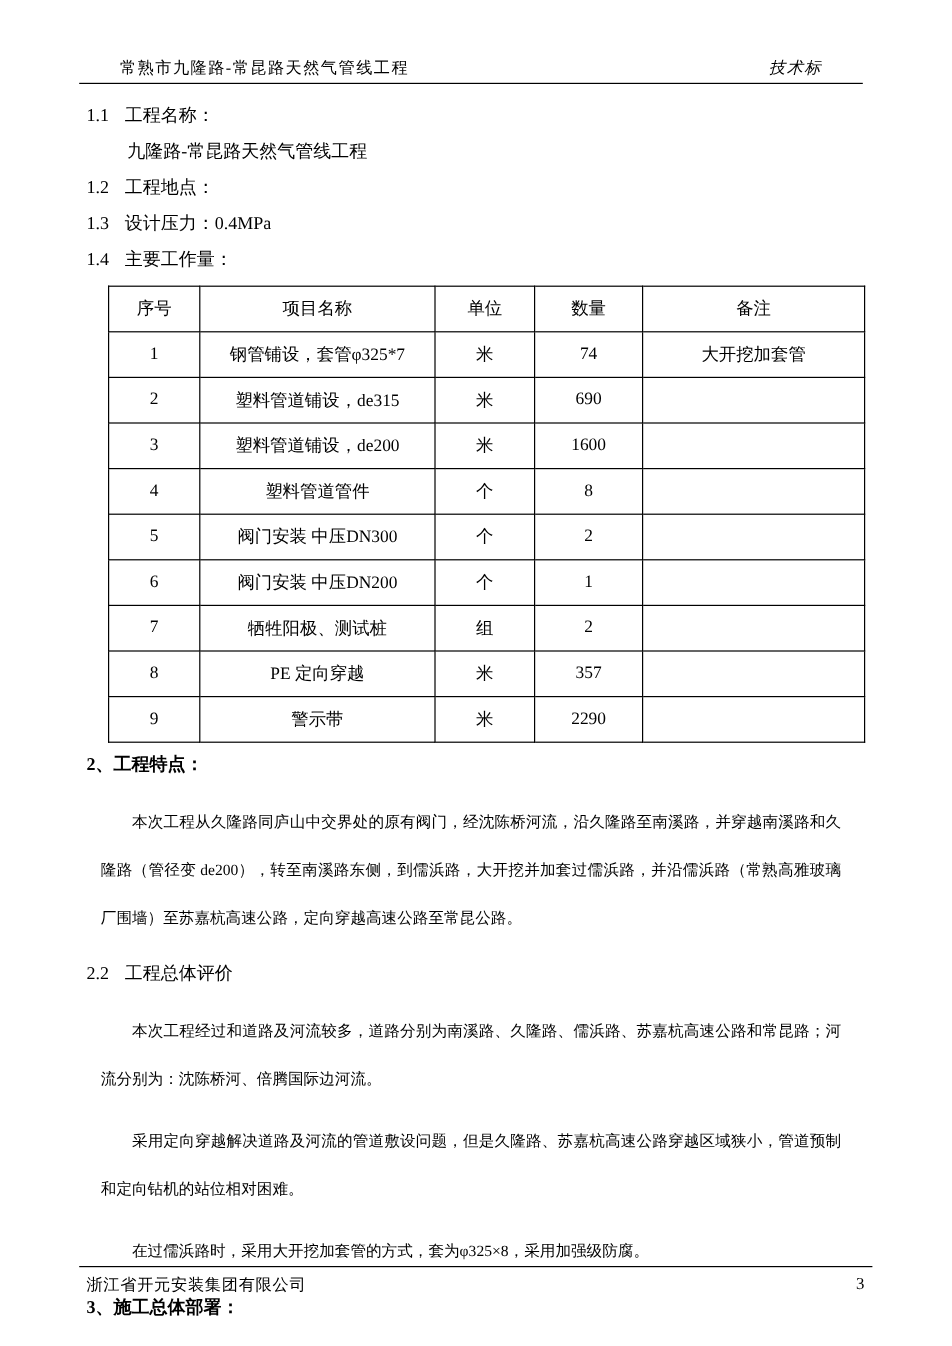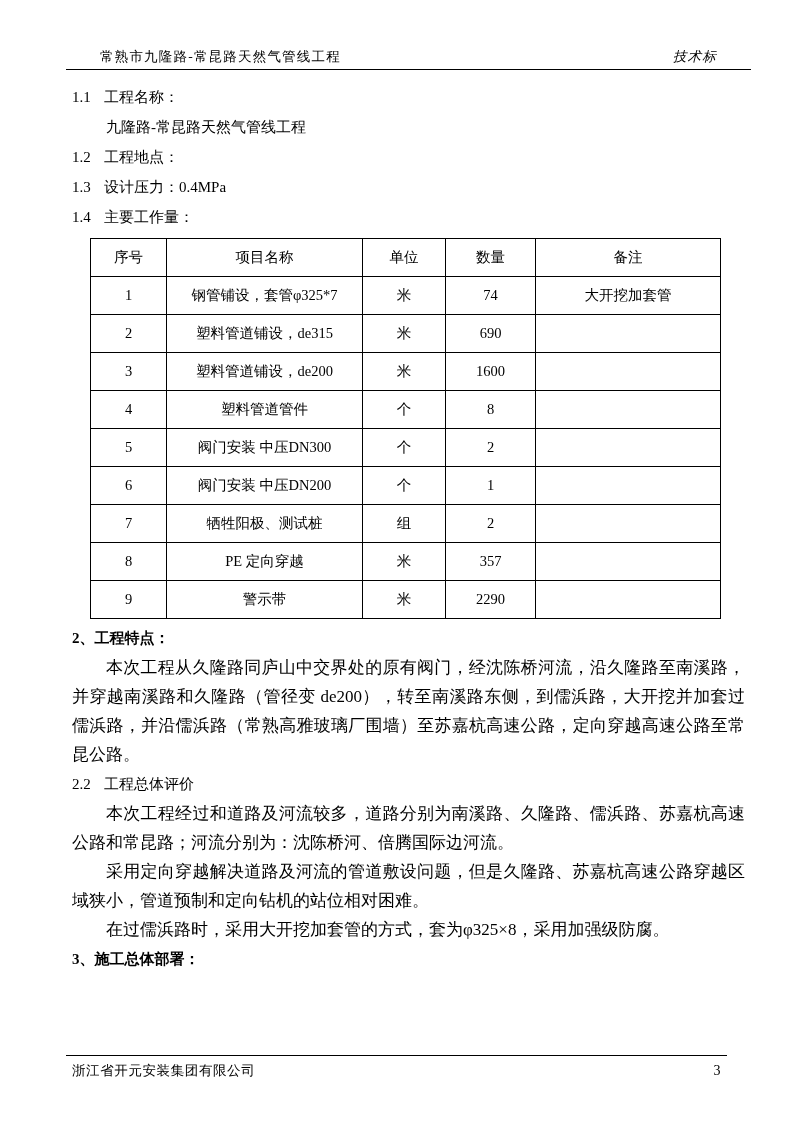--- a/index.html
+++ b/index.html
@@ -11,21 +11,21 @@
     width: 793px;
     height: 1122px;
     font-family: "Liberation Serif", "DejaVu Serif", serif;
     color: #000;
     position: relative;
   }
   .page {
     width: 793px;
     height: 1122px;
     box-sizing: border-box;
-    padding: 48px 48px 40px 72px;
+    padding: 48px 80px 40px 72px;
     position: relative;
   }
   
   .header {
     display: flex;
     align-items: flex-end;
     justify-content: space-between;
     border-bottom: 1px solid #000;
     padding: 0 34px 3px 34px;
     margin: 0 -6px 0 -6px;
@@ -50,25 +50,25 @@
     display: inline-block;
     min-width: 32px;
   }
   .indent1 {
     padding-left: 34px;
   }
   .bold {
     font-weight: bold;
   }
   .para {
-    font-size: 17px;
-    line-height: 29px;
+    font-size: 13px;
+    line-height: 40px;
     text-align: justify;
     text-justify: inter-ideograph;
-    margin: 0;
+    margin: 12px;
   }
   .para-indent {
     text-indent: 2em;
   }
   .sec {
     margin-top: 2px;
   }
   
   table.worktable {
     border-collapse: collapse;

